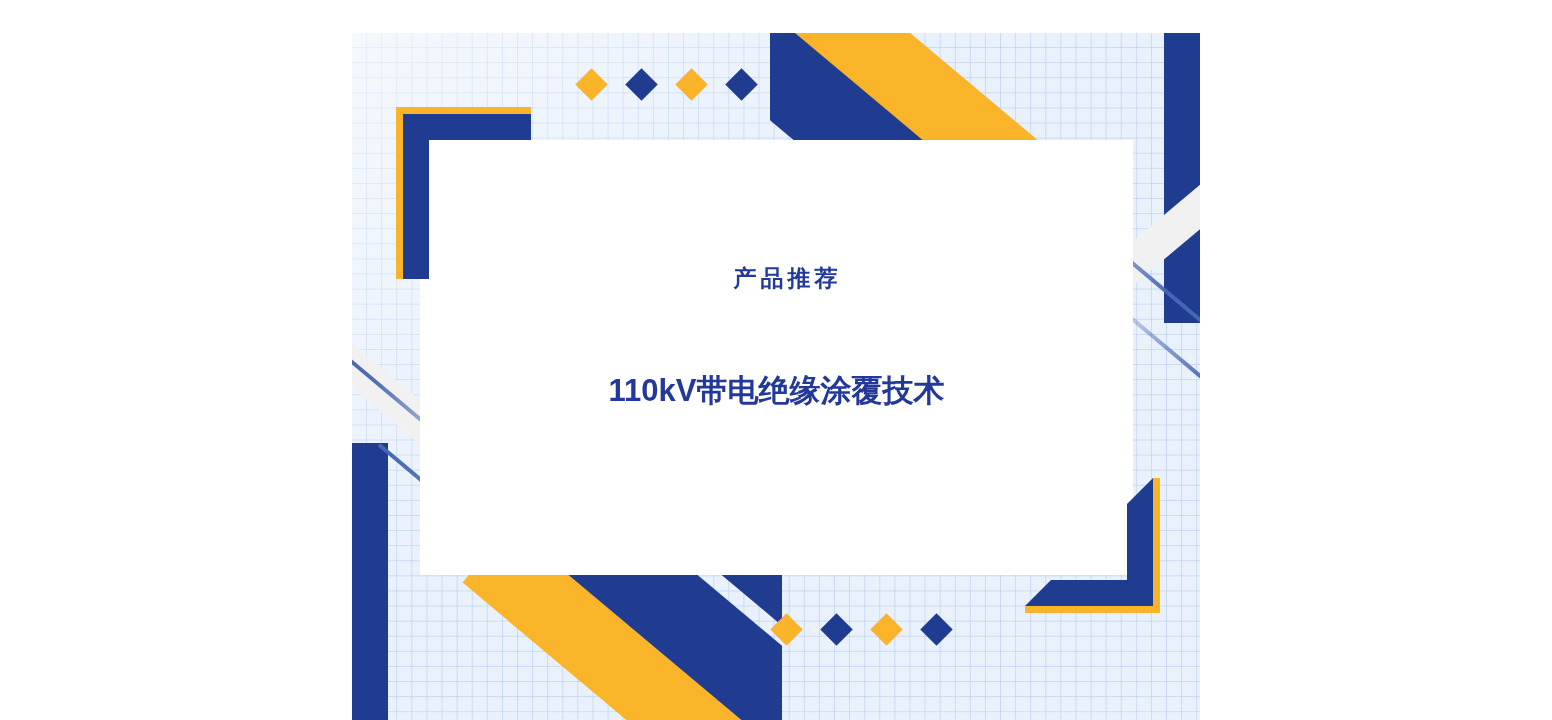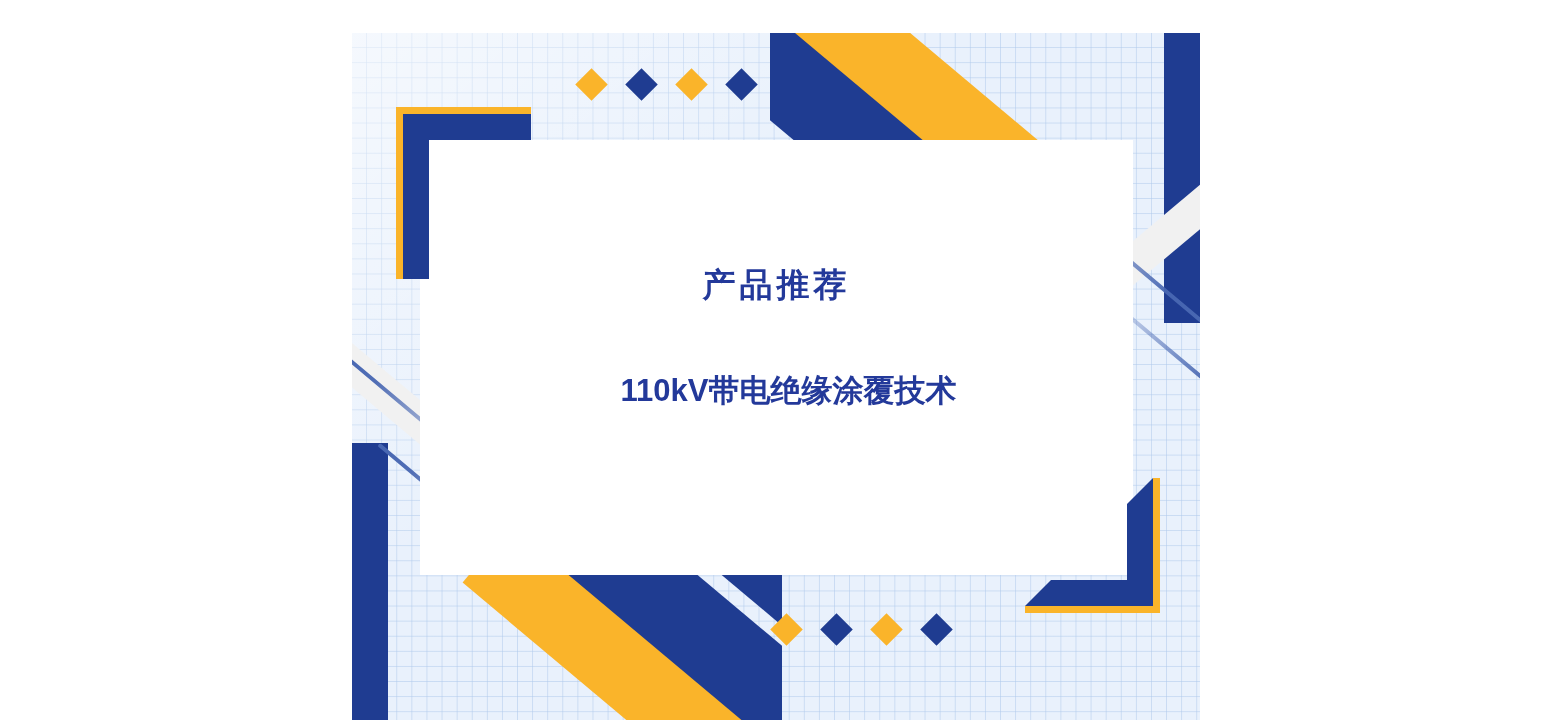--- a/index.html
+++ b/index.html
@@ -185,32 +185,32 @@
     position: absolute;
     left: 68px;
     top: 107px;
     width: 713px;
     text-align: center;
     color: #23399a;
   }
   .slide-title {
     position: absolute;
     top: 125px;
-    left: 0;
+    left: 11px;
     width: 100%;
-    font-size: 33px;
+    font-size: 23px;
     font-weight: bold;
     letter-spacing: 4px;
     color: #23399a;
     line-height: 1.2;
   }
   .slide-subtitle {
     position: absolute;
     top: 232px;
-    left: 12px;
+    left: 0;
     width: 100%;
     font-size: 31px;
     font-weight: bold;
     letter-spacing: 0px;
     color: #23399a;
     line-height: 1.2;
   }
 </style>
 </head>
 <body>

